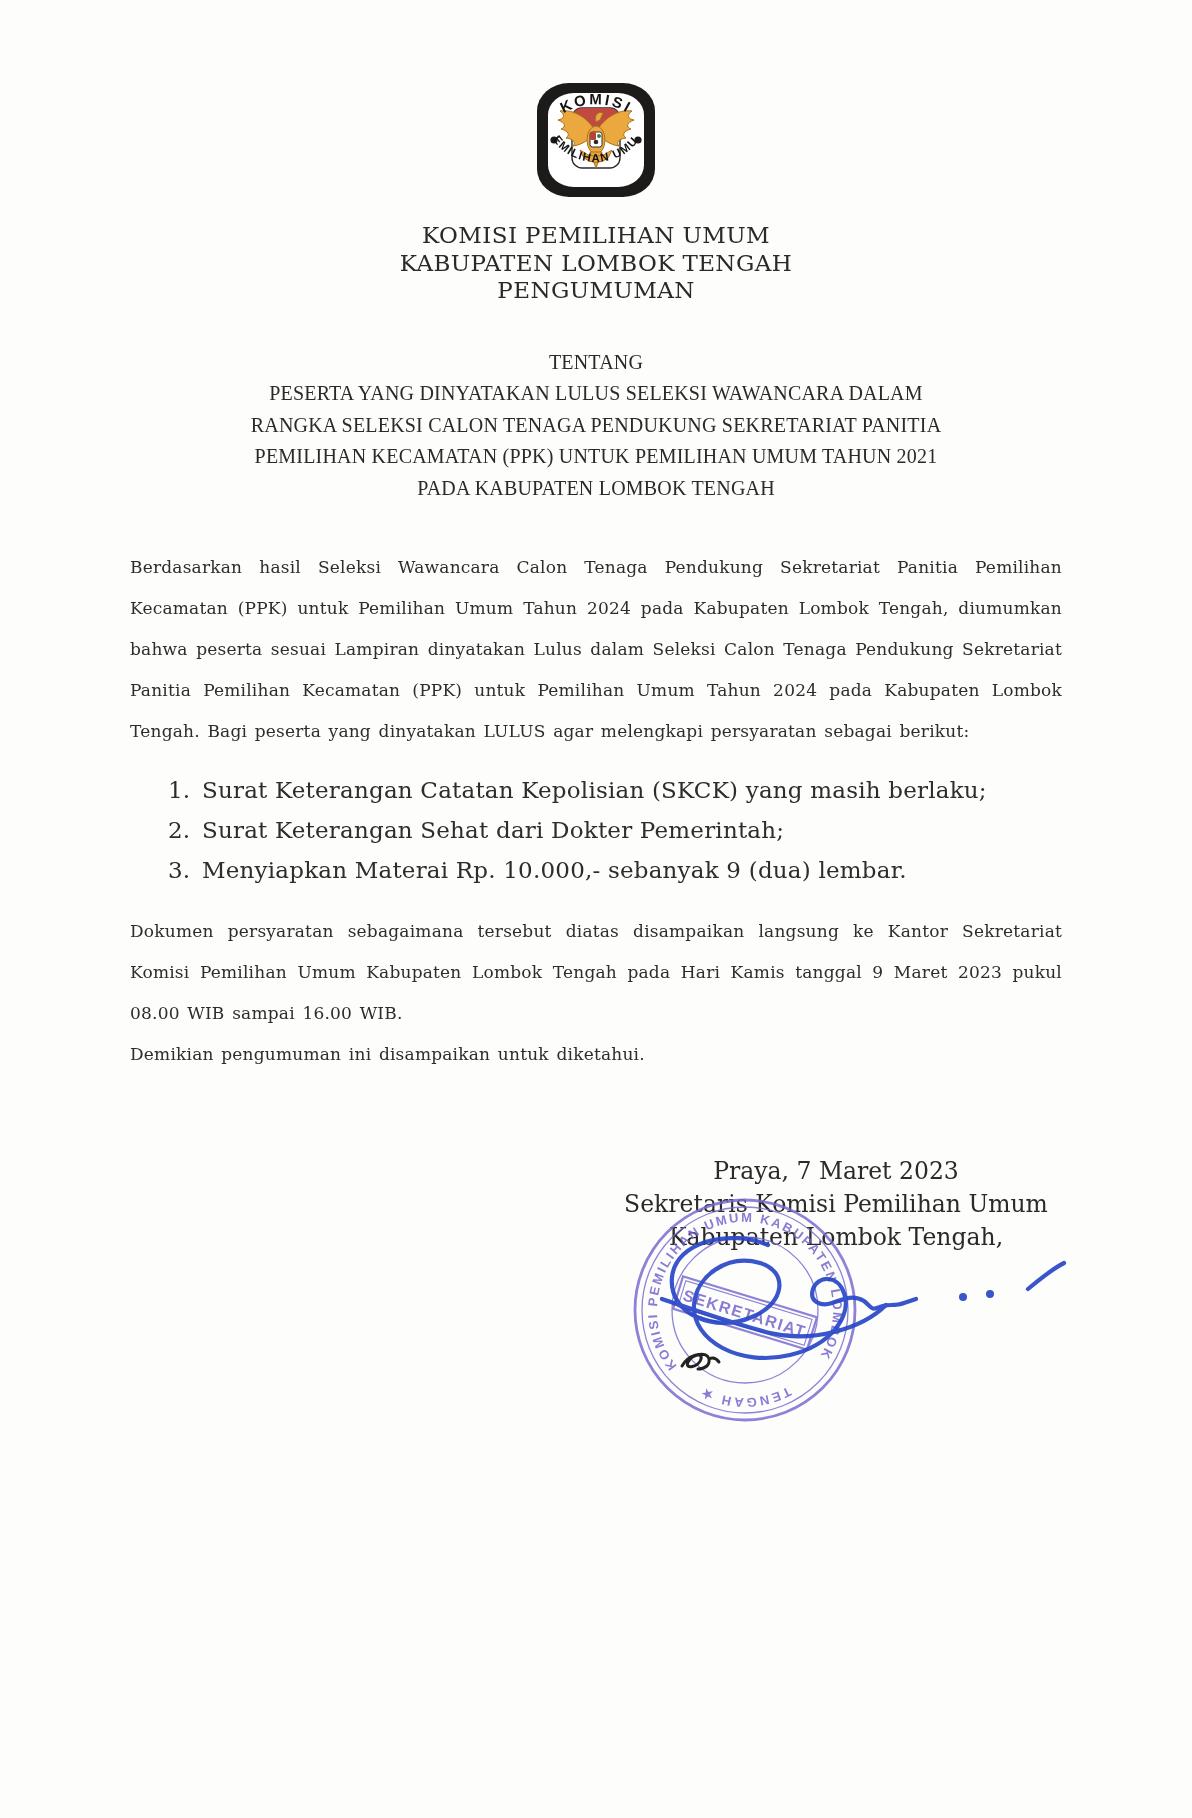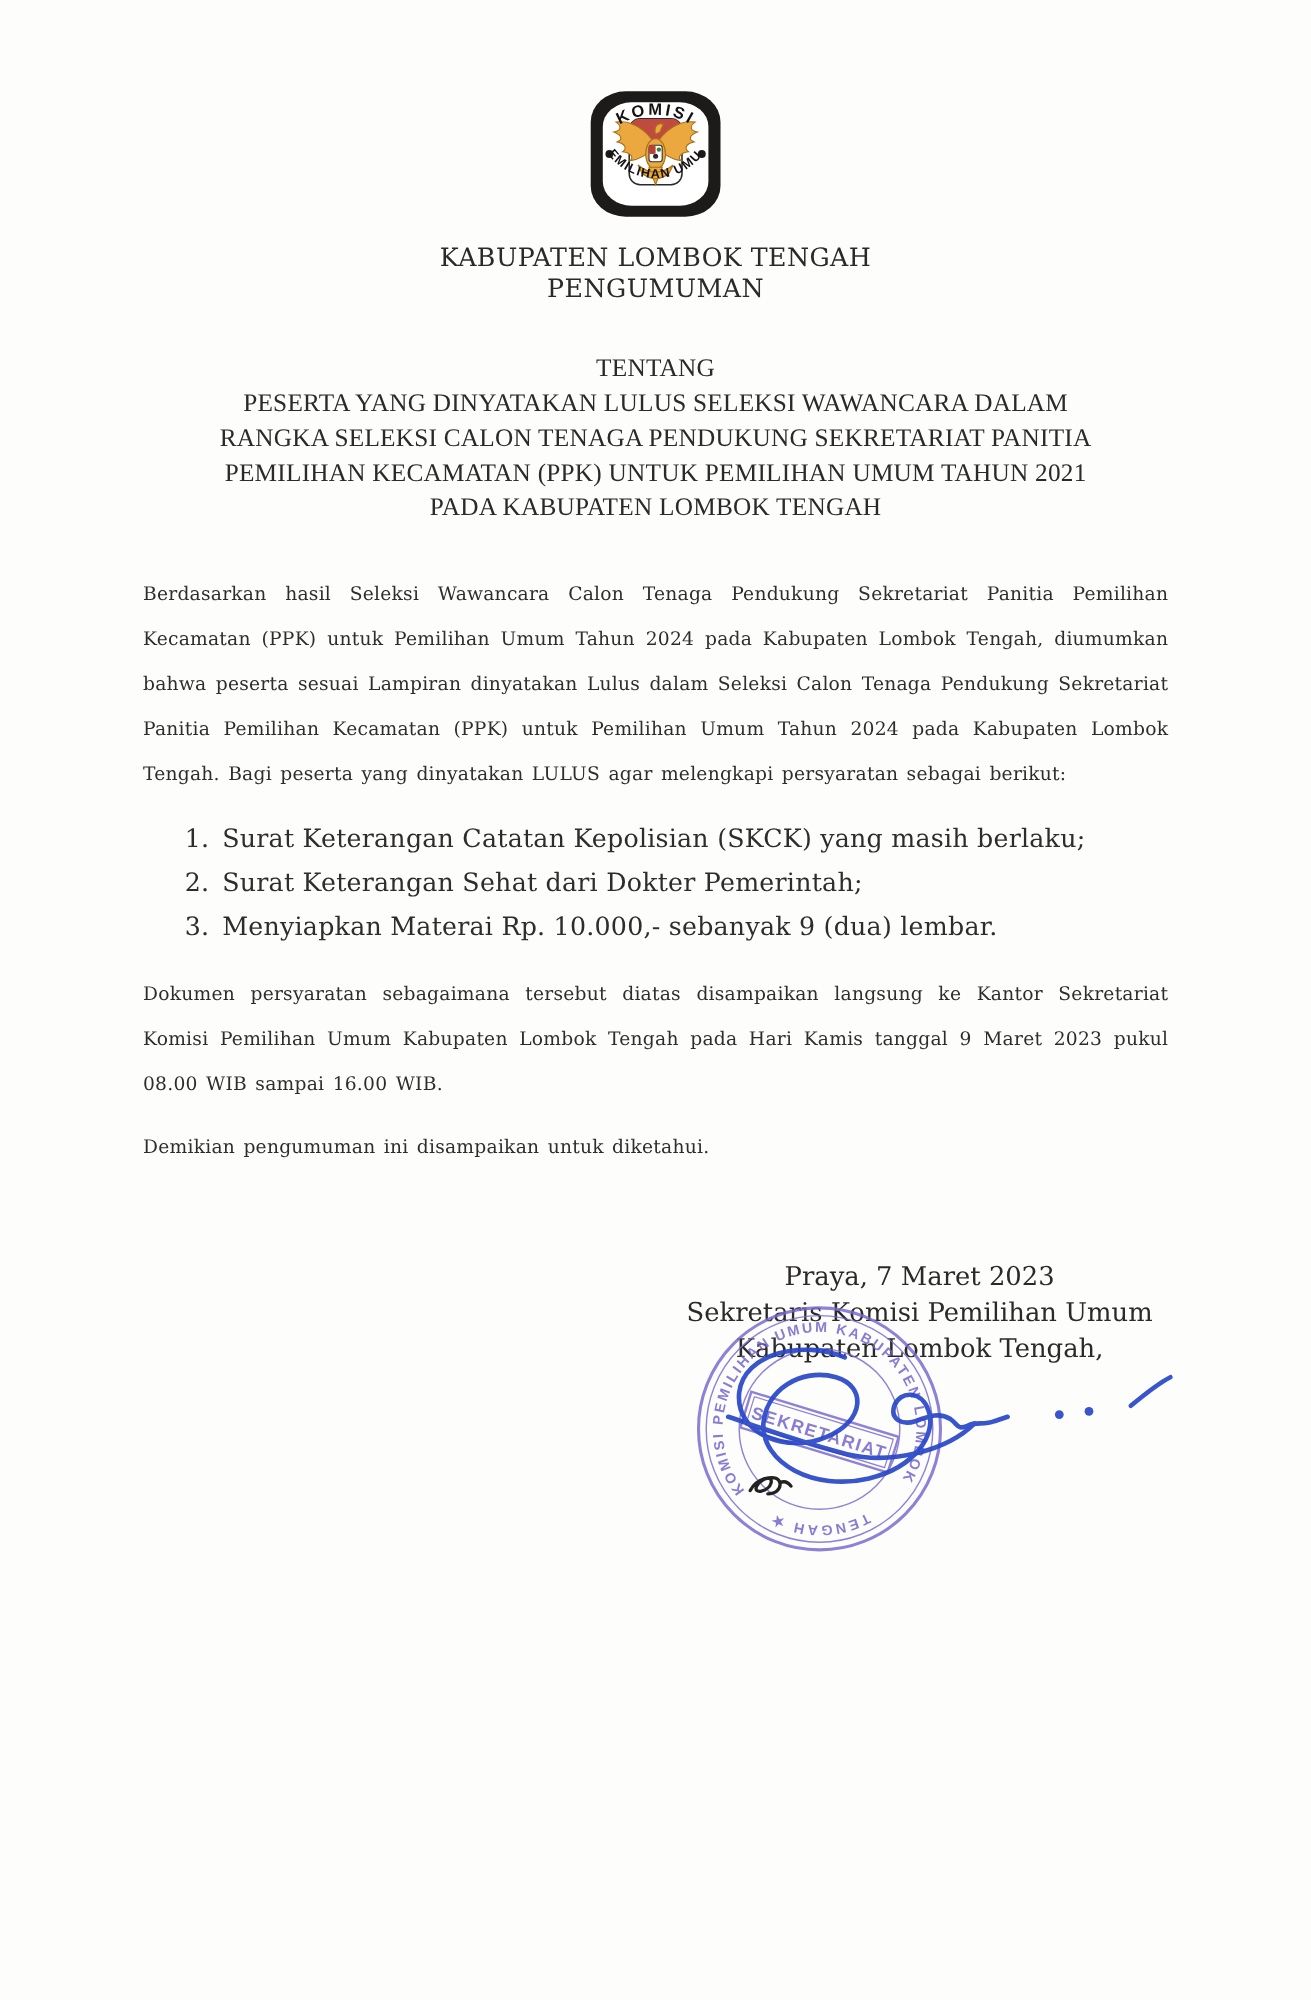--- a/index.html
+++ b/index.html
@@ -15,31 +15,31 @@
     overflow:hidden;
     box-sizing:border-box;
     padding-top:80px;
   }
   
   .logo-wrap{width:124px;height:122px;margin:0 auto;}
   
   .header-block{margin-top:20px;text-align:center;font-size:23px;line-height:27.5px;letter-spacing:.4px;color:#2b2a28;}
   
   .subject-block{margin-top:42px;text-align:center;font-family:"Liberation Serif",serif;
-    font-size:23px;line-height:31.5px;letter-spacing:.2px;color:#2b2a28;}
+    font-size:20px;line-height:31.5px;letter-spacing:.2px;color:#2b2a28;}
   
   .content{width:932px;margin:0 auto;}
   .par{margin:0;text-align:justify;font-size:17px;line-height:41px;letter-spacing:.2px;word-spacing:2px;}
   .par1{margin-top:43px;}
   .req-list{margin-top:18px;padding-left:38px;}
   .req-item{display:flex;font-size:23px;line-height:40px;letter-spacing:.2px;}
   .req-num{width:34px;flex:0 0 34px;}
   .req-text{flex:1;}
   .par2{margin-top:21px;}
-  .closing{margin-top:16px;text-align:left;}
+  .closing{text-align:left;}
   
   .sign-block{position:relative;width:440px;margin:80px 136px 0 auto;height:340px;}
   .sign-lines{text-align:center;font-size:23.5px;line-height:33px;color:#2b2a28;position:relative;z-index:1;}
   .signer-name{position:absolute;top:191px;left:0;width:100%;text-align:center;
     font-size:26px;letter-spacing:.8px;color:#2b2a28;z-index:5;}
   .stamp-svg{position:absolute;left:14px;top:40px;z-index:3;opacity:.82;}
   .sig-svg{position:absolute;left:-16px;top:68px;z-index:4;}
   .paraph-svg{position:absolute;left:62px;top:194px;z-index:6;}
   .stamp-text{font-family:"Liberation Sans",sans-serif;font-weight:bold;}
   .logo-arc{font-family:"Liberation Sans",sans-serif;font-weight:bold;fill:#141312;}
@@ -89,20 +89,21 @@
       <text class="logo-arc" font-size="15" letter-spacing="2.5">
         <textPath href="#arcTop" startOffset="50%" text-anchor="middle">KOMISI</textPath>
       </text>
       <text class="logo-arc" font-size="11.5" letter-spacing="1.2">
         <textPath href="#arcBottom" startOffset="50%" text-anchor="middle">PEMILIHAN UMUM</textPath>
       </text>
     </svg>
   </div>
 
   <div class="header-block">
+    <div>KOMISI PEMILIHAN UMUM</div>
     <div>KABUPATEN LOMBOK TENGAH</div>
     <div>PENGUMUMAN</div>
   </div>
 
   <div class="subject-block">
     <div>TENTANG</div>
     <div>PESERTA YANG DINYATAKAN LULUS SELEKSI WAWANCARA DALAM</div>
     <div>RANGKA SELEKSI CALON TENAGA PENDUKUNG SEKRETARIAT PANITIA</div>
     <div>PEMILIHAN KECAMATAN (PPK) UNTUK PEMILIHAN UMUM TAHUN 2021</div>
     <div>PADA KABUPATEN LOMBOK TENGAH</div>

